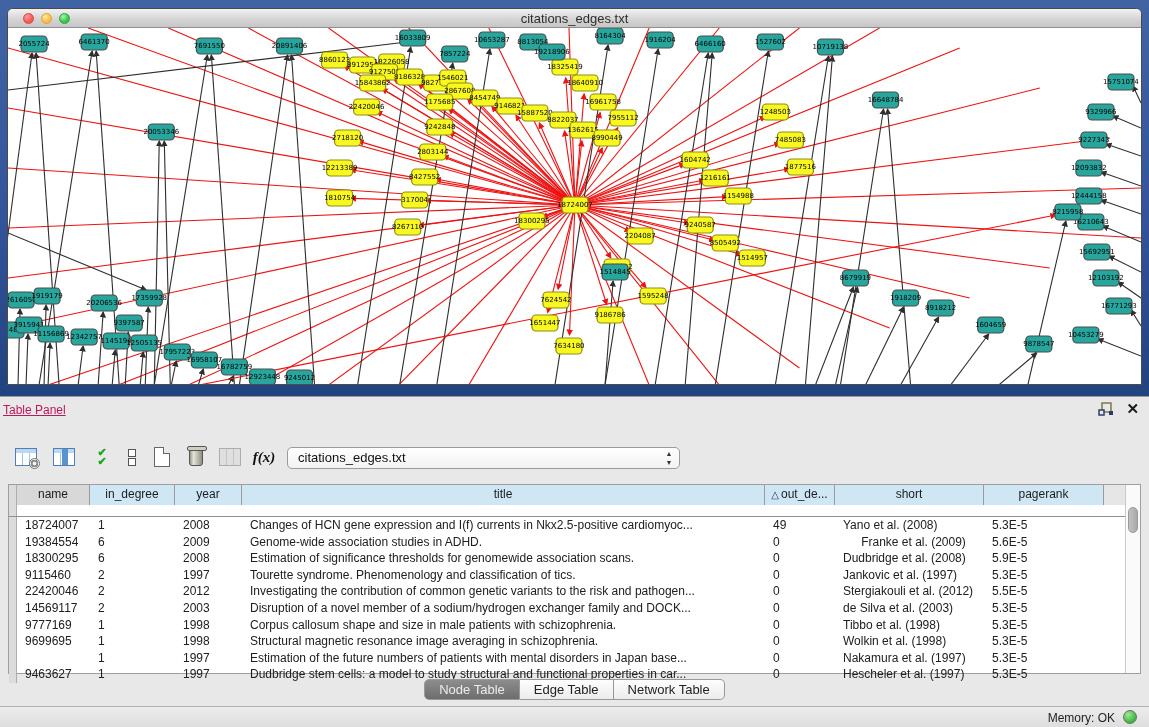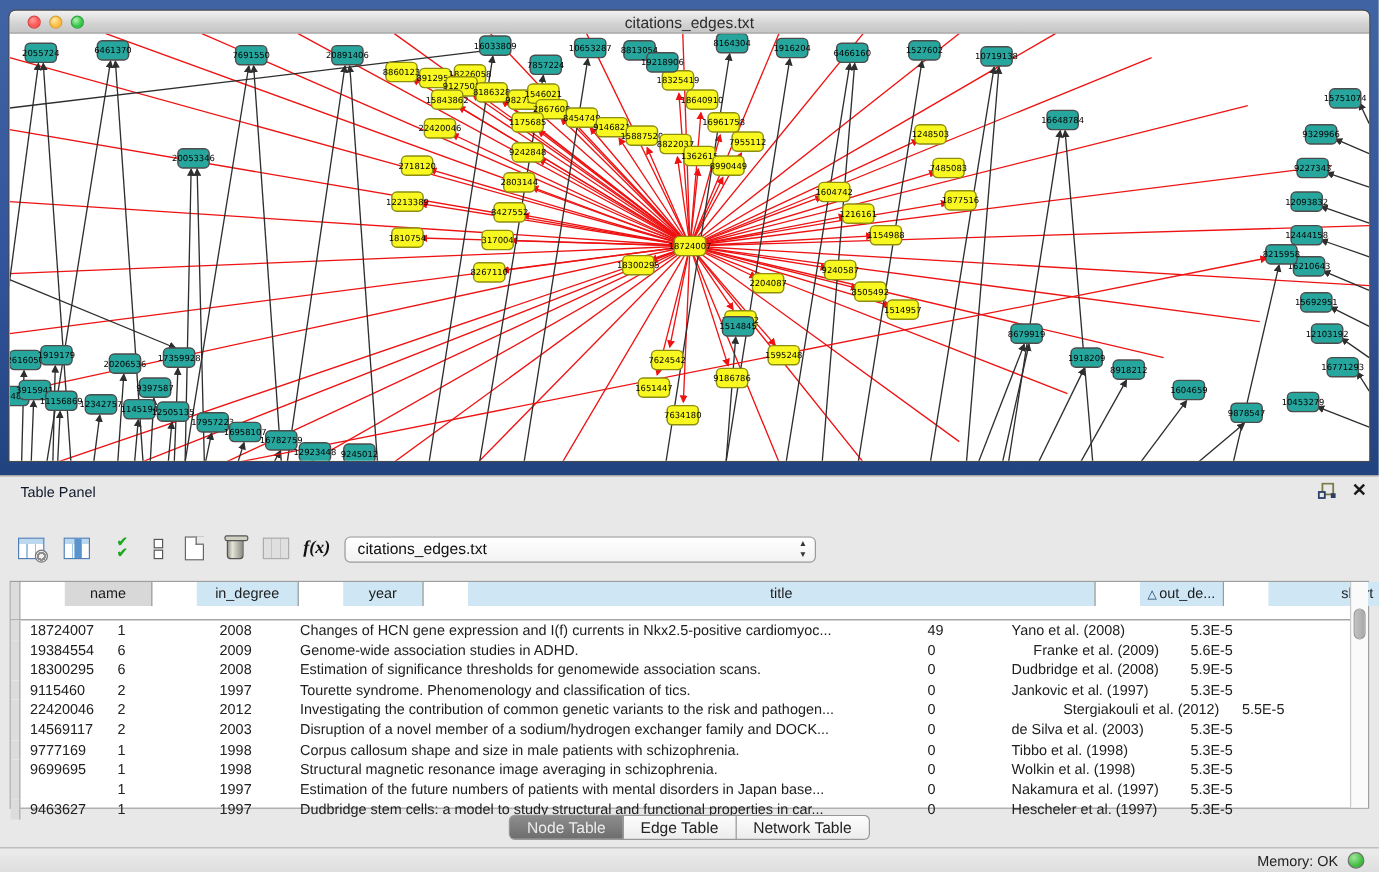--- a/index.html
+++ b/index.html
@@ -22,34 +22,34 @@
   #net-svg { display:block; width:100%; height:358px; background:#ffffff; }
   .e-red  { stroke:#ee1212; stroke-width:1.1; }
   .e-black{ stroke:#2e2e2e; stroke-width:1.1; }
   .node-rect-y { fill:#f8f820; stroke:#8d8d12; stroke-width:1.2; }
   .node-rect-t { fill:#27a69d; stroke:#4c4c4c; stroke-width:1.2; }
   .nlabel { font:7px "DejaVu Sans",sans-serif; fill:#000; pointer-events:none; }
 
   
   #table-panel { position:absolute; left:0; top:396px; width:1149px; height:331px; background:#e8e8e8; border-top:1px solid #9a9a9a; }
   #panel-header { position:absolute; left:0; top:0; right:0; height:26px; }
-  #panel-title { position:absolute; left:17px; top:6px; font-size:12px; color:#0f172a; }
+  #panel-title { position:absolute; left:3px; top:6px; font-size:12px; color:#be185d;text-decoration:underline; }
   #panel-icons { position:absolute; right:10px; top:4px; display:flex; gap:12px; align-items:center; }
   #float-btn svg { display:block; }
   #close-btn { font-size:15px; font-weight:bold; color:#1a1a1a; cursor:default; line-height:16px; }
 
   #toolbar { position:absolute; left:0; top:44px; right:0; height:38px; }
   .tb-btn { position:absolute; top:2px; width:28px; height:28px; display:flex; align-items:center; justify-content:center; }
   .fx { font-family:"Liberation Serif",serif; font-style:italic; font-weight:bold; font-size:15px; color:#111; }
   #combo { position:absolute; left:287px; top:6px; width:393px; height:22px; background:linear-gradient(180deg,#ffffff,#f2f2f2);
     border:1px solid #9b9b9b; border-radius:5px; font-size:13px; color:#111; padding:2px 24px 0 10px; }
   #combo-arrows { position:absolute; left:662px; top:8px; width:14px; height:18px; font-size:7px; color:#333; line-height:9px; text-align:center; }
 
   #table-wrap { position:absolute; left:8px; top:87px; width:1133px; height:190px; background:#fff; border:1px solid #9e9e9e; }
-  #thead { display:flex; height:32px; border-bottom:1px solid #8f8f8f;gap:37px; }
+  #thead { display:flex; height:32px; border-bottom:1px solid #8f8f8f; }
   .th { height:20px; font-size:12px; color:#1c1c1c; text-align:center; line-height:19px;
         background:#cfe7f5; border-right:1px solid #9b9b9b; overflow:hidden; white-space:nowrap; flex:none; }
   .th.gray { background:#d8d8d8; }
   .th.filler { background:#e6e6e6; border-right:none; flex:1; }
   .gutter { width:8px; background:#dcdcdc; border-right:1px solid #adadad; flex:none; }
   .trow { display:flex; height:16.6px; }
   .td { font-size:12px; color:#202020; line-height:16.5px; padding-left:8px; overflow:hidden; white-space:nowrap; flex:none; }
   .td.filler { flex:1; padding:0; }
   .sort-glyph { font-size:10px; margin-right:2px; color:#1a3b66; }
   #vscroll { position:absolute; right:0; top:0; width:15px; height:188px; background:#fafafa; border-left:1px solid #c9c9c9; }
@@ -744,21 +744,21 @@
             <div class="td" style="width: 120px;">5.3E-5</div>
             <div class="td filler"></div>
           </div>
           <div class="trow">
             <div class="gutter"></div>
             <div class="td" style="width: 73px;">22420046</div>
             <div class="td" style="width: 85px;">2</div>
             <div class="td" style="width: 67px;">2012</div>
             <div class="td" style="width: 523px;">Investigating the contribution of common genetic variants to the risk and pathogen...</div>
             <div class="td" style="width: 70px;">0</div>
-            <div class="td" style="width: 149px; margin-left: 43px;">Stergiakouli et al. (2012)</div>
+            <div class="td" style="width: 149px;">Stergiakouli et al. (2012)</div>
             <div class="td" style="width: 120px;">5.5E-5</div>
             <div class="td filler"></div>
           </div>
           <div class="trow">
             <div class="gutter"></div>
             <div class="td" style="width: 73px;">14569117</div>
             <div class="td" style="width: 85px;">2</div>
             <div class="td" style="width: 67px;">2003</div>
             <div class="td" style="width: 523px;">Disruption of a novel member of a sodium/hydrogen exchanger family and DOCK...</div>
             <div class="td" style="width: 70px;">0</div>

